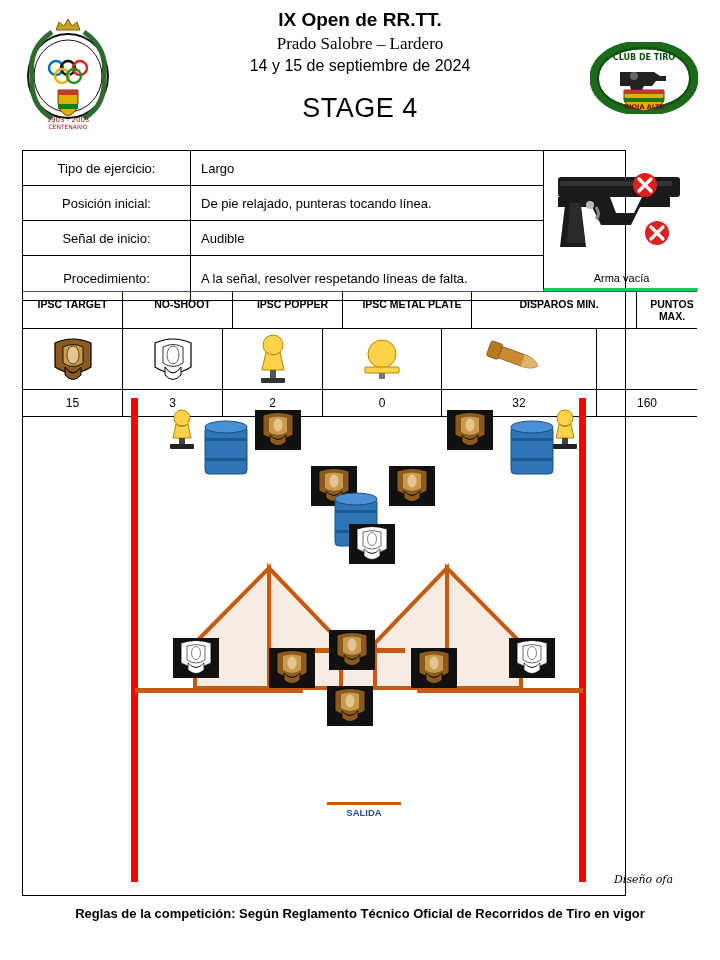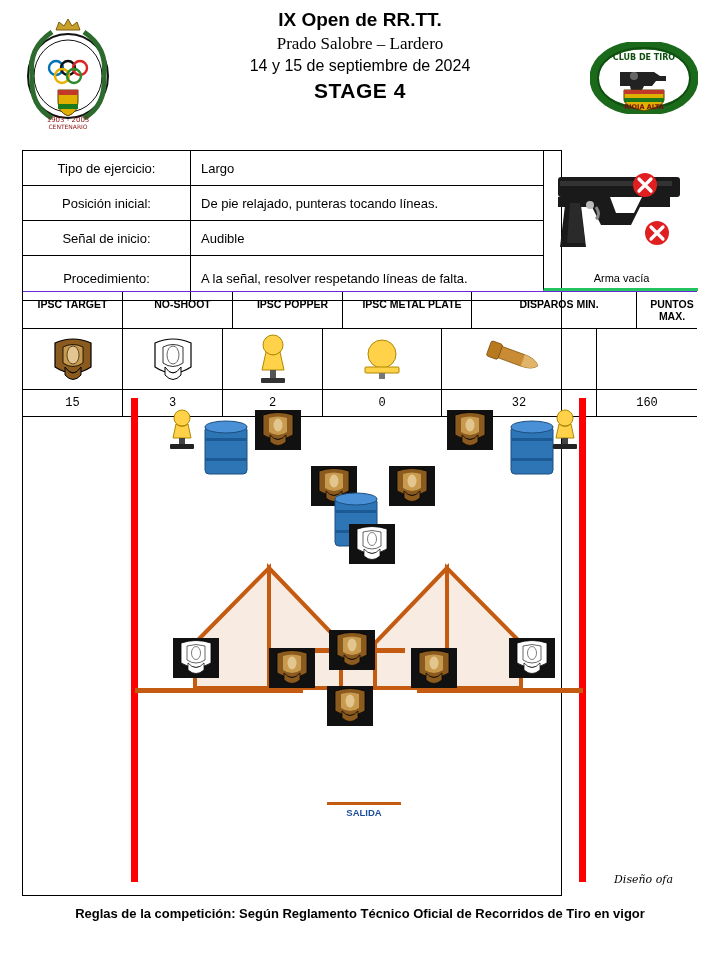--- a/index.html
+++ b/index.html
@@ -12,28 +12,28 @@
     overflow:hidden;
   }
   .page{position:relative;width:720px;height:960px;}
 
   
   .header{position:relative;height:148px;}
   .title-block{position:absolute;left:120px;top:8px;width:480px;text-align:center;}
   .t1{font-size:19px;font-weight:bold;line-height:24px;}
   .t2{font-size:17px;line-height:23px;font-weight:normal;font-family:Liberation Serif, serif;}
   .t3{font-size:16px;line-height:22px;font-weight:normal;}
-  .stage{font-size:21px;font-weight:bold;letter-spacing:0.5px;margin-top:2px;}
+  .stage{font-size:27px;font-weight:normal;letter-spacing:0.5px;margin-top:16px;}
 
   
   .crest-left{position:absolute;left:22px;top:18px;width:92px;height:112px;}
   .crest-right{position:absolute;right:22px;top:42px;width:108px;height:72px;}
 
   
-  .frame{position:absolute;left:22px;top:150px;width:540px;height:746px;border:1px solid #000;box-sizing:border-box;}
+  .frame{position:absolute;left:22px;top:150px;width:604px;height:746px;border:1px solid #000;box-sizing:border-box;}
   .info-table{position:absolute;left:0;top:0;width:520px;}
   .info-row{display:flex;border-bottom:1px solid #000;box-sizing:border-box;}
   .info-row:last-child{border-bottom:1px solid #000;}
   .info-label{width:168px;min-height:34px;display:flex;align-items:center;justify-content:center;
     border-right:1px solid #000;font-size:13px;box-sizing:border-box;padding:6px 4px;text-align:center;}
   .info-val{flex:1;display:flex;align-items:center;font-size:13px;padding:6px 10px;box-sizing:border-box;}
   .r4 .info-label{min-height:44px;}
   .r4 .info-val{min-height:44px;}
 
   .gun-cell{position:absolute;left:520px;top:0;width:155px;height:140px;border-left:1px solid #000;border-bottom:3px solid #22c55e;box-sizing:border-box;}
@@ -43,21 +43,21 @@
   
   .score{position:absolute;left:0;top:140px;width:674px;}
   .score-head{display:flex;border-top:1px solid #6d28d9;border-bottom:1px solid #000;gap:10px;}
   .score-head div{font-size:10.5px;font-weight:bold;text-align:center;padding:6px 2px;
     border-right:1px solid #000;box-sizing:border-box;}
   .score-head div:last-child{border-right:none;}
   .score-ico{display:flex;border-bottom:1px solid #000;height:60px;}
   .score-ico div{border-right:1px solid #000;box-sizing:border-box;display:flex;align-items:center;justify-content:center;}
   .score-ico div:last-child{border-right:none;}
   .score-val{display:flex;border-bottom:1px solid #000;}
-  .score-val div{font-size:12px;text-align:center;padding:6px 2px;border-right:1px solid #000;box-sizing:border-box;font-family:Liberation Mono, monospace;}
+  .score-val div{font-size:12px;text-align:center;padding:6px 2px;border-right:1px solid #000;box-sizing:border-box;}
   .score-val div:last-child{border-right:none;}
   .c1{width:100px;} .c2{width:100px;} .c3{width:100px;} .c4{width:119px;} .c5{width:155px;} .c6{flex:1;}
 
   
   .diagram{position:absolute;left:0;top:247px;width:674px;height:498px;overflow:hidden;}
 
   
   .footer{position:absolute;left:0;top:906px;width:720px;text-align:center;font-size:13px;font-weight:bold;}
 </style>
 </head>
@@ -118,21 +118,21 @@
 
   <div class="frame">
 
     <div class="info-table">
       <div class="info-row">
         <div class="info-label">Tipo de ejercicio:</div>
         <div class="info-val">Largo</div>
       </div>
       <div class="info-row">
         <div class="info-label">Posición inicial:</div>
-        <div class="info-val">De pie relajado, punteras tocando líneas.</div>
+        <div class="info-val">De pie relajado, punteras tocando línea.</div>
       </div>
       <div class="info-row">
         <div class="info-label">Señal de inicio:</div>
         <div class="info-val">Audible</div>
       </div>
       <div class="info-row r4">
         <div class="info-label">Procedimiento:</div>
         <div class="info-val">A la señal, resolver respetando líneas de falta.</div>
       </div>
     </div>

